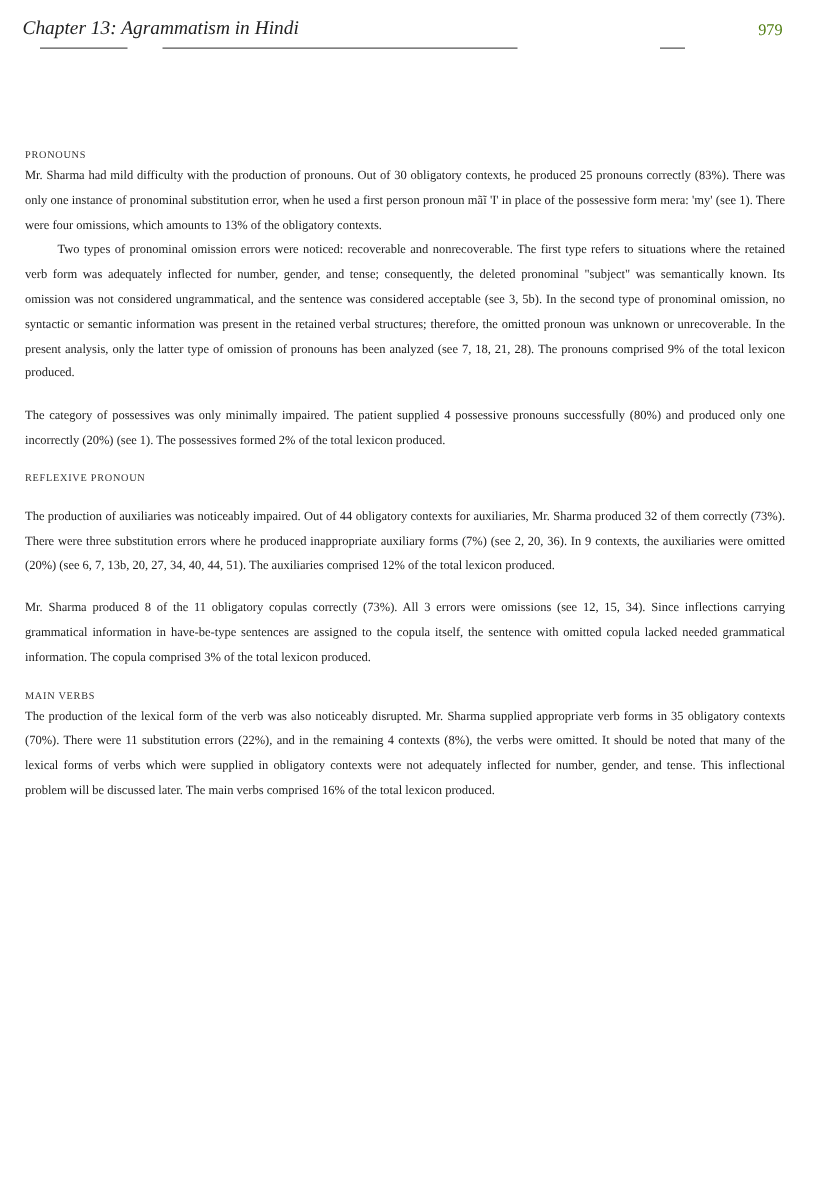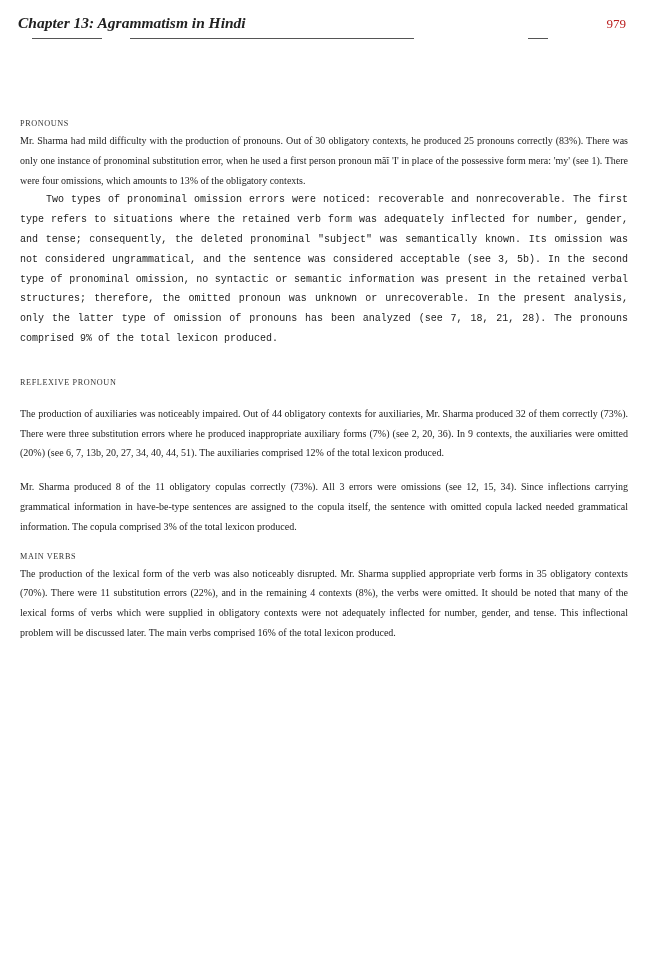--- a/index.html
+++ b/index.html
@@ -1,26 +1,26 @@
 <!DOCTYPE html>
 <html><head>
 <meta charset="utf-8">
 <style>
   html, body { margin:0; padding:0; background:#ffffff; }
   body { width:650px; height:954px; position:relative; overflow:hidden;
          font-family:"Liberation Serif","DejaVu Serif",serif; color:#1a1a1a; }
   .header { position:absolute; left:18px; top:12px; width:608px; height:30px; }
-  .running-title { position:absolute; left:0; top:2px; font-style:italic; font-size:15.5px; color:#222;font-weight:bold; }
-  .page-number { position:absolute; right:0; top:4px; font-size:13px; color:#b91c1c;margin-left:20px; }
+  .running-title { position:absolute; left:0; top:2px; font-style:italic; font-size:15.5px; color:#222; }
+  .page-number { position:absolute; right:0; top:4px; font-size:13px; color:#4d7c0f;margin-left:20px; }
   .rule { position:absolute; height:1.4px; background:#555; top:26px; }
   .content { position:absolute; left:20px; top:70px; width:608px;margin-top:48px; }
   .section { margin:0; }
   .sec-head { font-size:8.2px; letter-spacing:0.6px; color:#333; text-transform:uppercase; margin:0 0 2px 0; line-height:11px; }
   .para { font-size:10px; line-height:19.8px; text-align:justify; margin:0; }
-  .para.indent { text-indent:26px;font-family:Liberation Mono, monospace; }
+  .para.indent { text-indent:26px; }
   .gap { height:14px; }
 </style>
 </head>
 <body>
 
 <div class="header">
   <span class="running-title">Chapter 13: Agrammatism in Hindi</span>
   <span class="page-number">979</span>
   <div class="rule" style="left:14px;width:70px;"></div>
   <div class="rule" style="left:112px;width:270px;"></div>
@@ -31,20 +31,21 @@
 <div class="content">
 
   <div class="section">
     <div class="sec-head">Pronouns</div>
     <p class="para">Mr. Sharma had mild difficulty with the production of pronouns. Out of 30 obligatory contexts, he produced 25 pronouns correctly (83%). There was only one instance of pronominal substitution error, when he used a first person pronoun mãĩ 'I' in place of the possessive form mera: 'my' (see 1). There were four omissions, which amounts to 13% of the obligatory contexts.</p>
     <p class="para indent">Two types of pronominal omission errors were noticed: recoverable and nonrecoverable. The first type refers to situations where the retained verb form was adequately inflected for number, gender, and tense; consequently, the deleted pronominal "subject" was semantically known. Its omission was not considered ungrammatical, and the sentence was considered acceptable (see 3, 5b). In the second type of pronominal omission, no syntactic or semantic information was present in the retained verbal structures; therefore, the omitted pronoun was unknown or unrecoverable. In the present analysis, only the latter type of omission of pronouns has been analyzed (see 7, 18, 21, 28). The pronouns comprised 9% of the total lexicon produced.</p>
   </div>
   <div class="gap"></div>
 
   <div class="section">
+    <p class="para">The category of possessives was only minimally impaired. The patient supplied 4 possessive pronouns successfully (80%) and produced only one incorrectly (20%) (see 1). The possessives formed 2% of the total lexicon produced.</p>
   </div>
   <div class="gap"></div>
 
   <div class="section">
     <div class="sec-head">Reflexive Pronoun</div>
   </div>
   <div class="gap"></div>
 
   <div class="section">
     <p class="para">The production of auxiliaries was noticeably impaired. Out of 44 obligatory contexts for auxiliaries, Mr. Sharma produced 32 of them correctly (73%). There were three substitution errors where he produced inappropriate auxiliary forms (7%) (see 2, 20, 36). In 9 contexts, the auxiliaries were omitted (20%) (see 6, 7, 13b, 20, 27, 34, 40, 44, 51). The auxiliaries comprised 12% of the total lexicon produced.</p>

